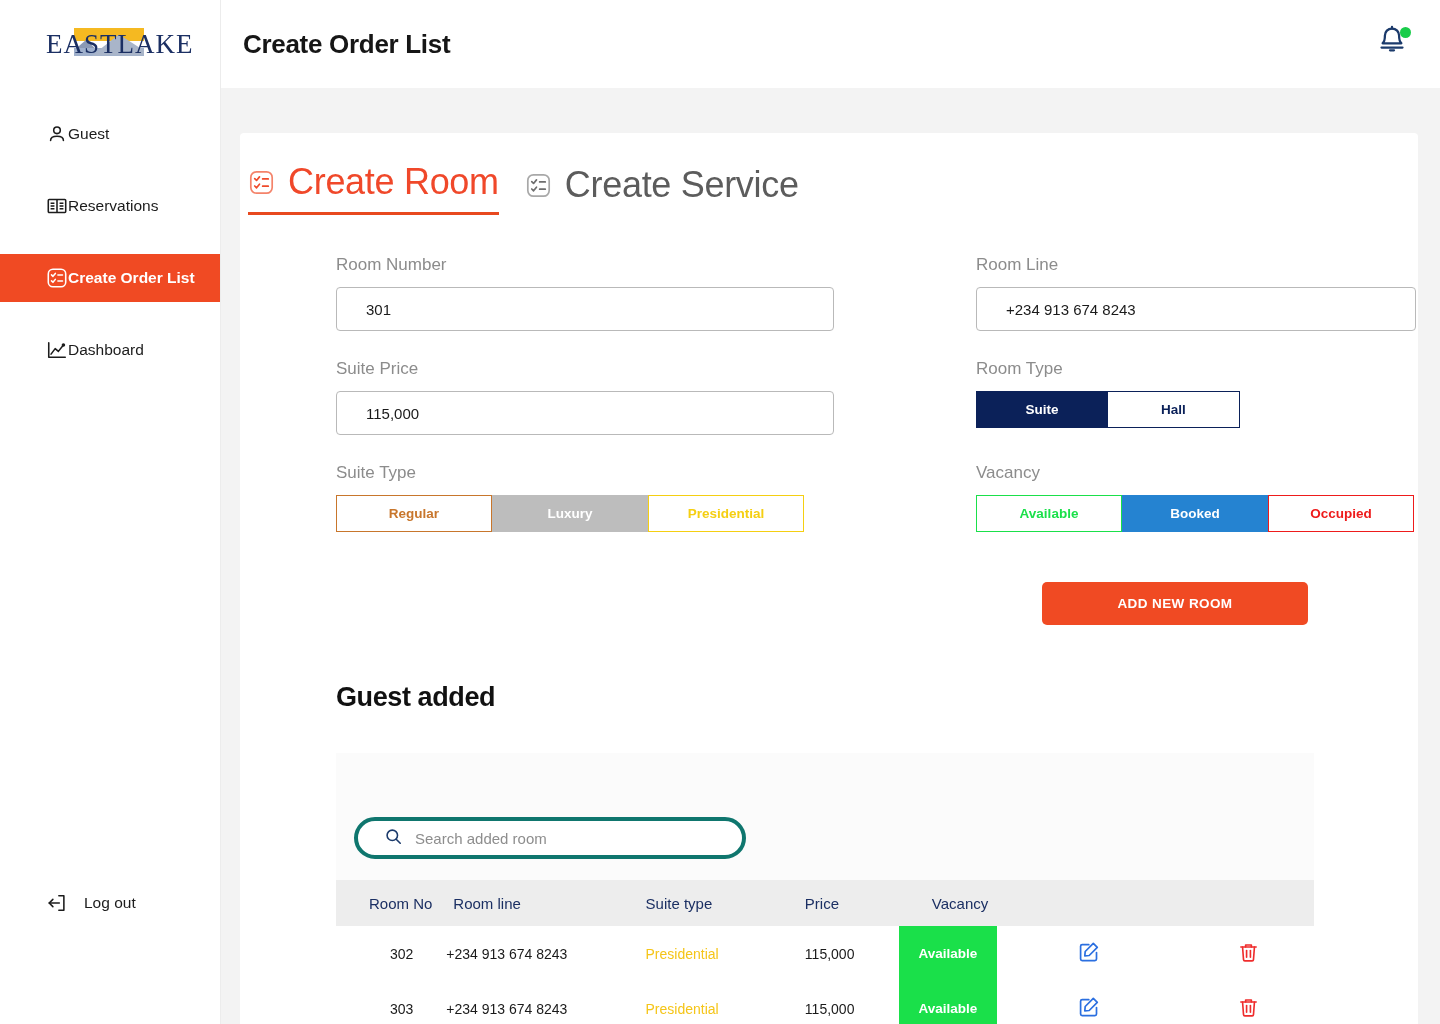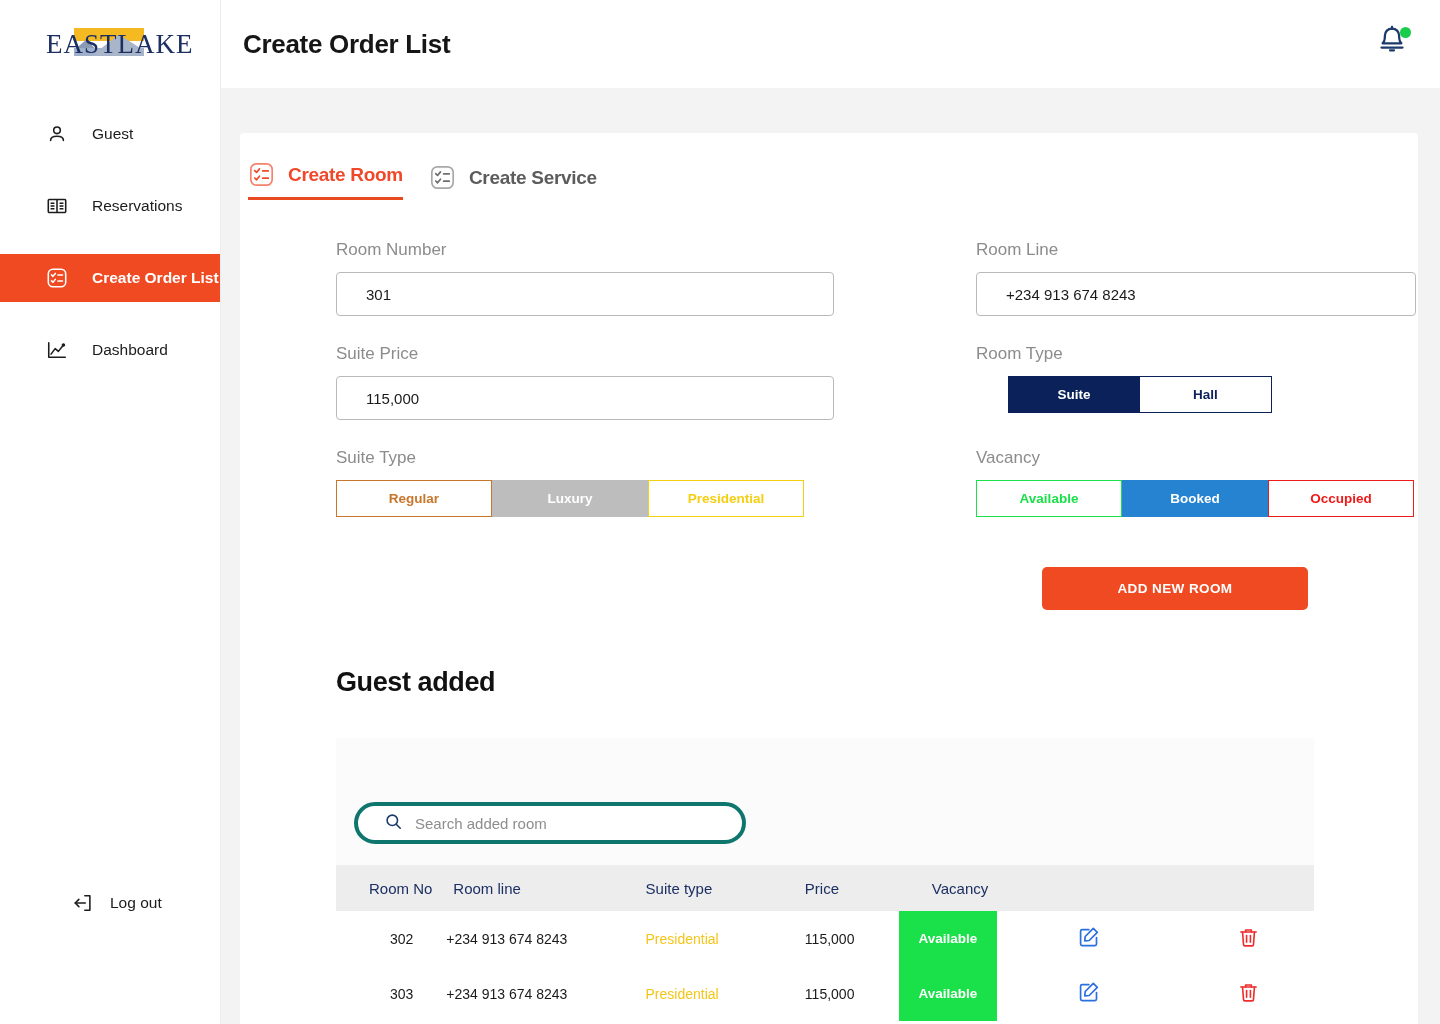--- a/index.html
+++ b/index.html
@@ -43,31 +43,31 @@
     background:#a9b5c9;
     clip-path: polygon(0 100%, 45% 0%, 100% 100%);
   }
   .logo .logo-img .water{
     position:absolute; left:0; bottom:0; width:100%; height:8px; background:#9fb0cc;
   }
   .logo .logo-text{ position:relative; z-index:2; }
 
   .nav { margin-top:22px; }
   .nav-item{
-    display:flex; align-items:center; gap:24px;
+    display:flex; align-items:center; gap:0;
     height:48px; padding-left:46px; margin-bottom:24px;
     color:#1c1c1c; font-size:15.5px; cursor:pointer;
   }
   .nav-item.active{ background:#f04a23; color:#ffffff; font-weight:600; }
   .nav-icon{ width:22px; height:22px; display:flex; align-items:center; justify-content:center; flex:0 0 22px;}
   .nav-icon svg{ display:block; }
   .logout{
     margin-top:auto; margin-bottom:110px;
     display:flex; align-items:center; gap:16px;
-    padding-left:72px; font-size:15.5px; color:#1c1c1c; cursor:pointer;
+    padding-left:46px; font-size:15.5px; color:#1c1c1c; cursor:pointer;
   }
 
   
   .topbar{
     position:absolute; left:221px; top:0; width:1219px; height:88px;
     background:#ffffff; display:flex; align-items:center;
   }
   .topbar h1{
     margin-left:22px; font-size:26px; font-weight:700; color:#161616; letter-spacing:-0.3px;
   }
@@ -85,21 +85,21 @@
     background:#f3f3f3; padding:45px 22px 0 19px;
   }
   .card{
     width:1178px; min-height:900px; background:#ffffff; border-radius:4px;
     padding:0 0 0 0;
   }
 
   
   .tabs{ display:flex; align-items:flex-end; padding:28px 0 0 8px; gap:26px; }
   .tab{ display:flex; align-items:center; gap:13px; cursor:pointer; padding-bottom:9px; }
-  .tab .tab-label{ font-size:19px; font-weight:700; letter-spacing:-0.3px; }
+  .tab .tab-label{ font-size:36px; font-weight:400; letter-spacing:-0.3px; }
   .tab.active{ border-bottom:3px solid #e8491f; }
   .tab.active .tab-label{ color:#f0482a; }
   .tab.inactive .tab-label{ color:#5c5c5c; }
   .tab-ico{ width:27px; height:27px; flex:0 0 27px; }
 
   .subtitle{
     padding:38px 0 22px 55px; font-size:17px; color:#8a8a8a;
     border-bottom:1px solid #e4e4e4;
   }
 
@@ -118,21 +118,21 @@
   .field.rl input{ width:440px; }
 
   .seg{ display:inline-flex; }
   .seg-btn{
     height:37px; display:flex; align-items:center; justify-content:center;
     font-size:13.5px; font-weight:600; cursor:pointer; background:#fff;
   }
 
   
   .seg-roomtype .seg-btn{ width:132px; }
-  .seg-roomtype .seg-btn.suite{ background:#0b2159; color:#ffffff; border:1px solid #0b2159;margin-left:32px; }
+  .seg-roomtype .seg-btn.suite{ background:#0b2159; color:#ffffff; border:1px solid #0b2159; }
   .seg-roomtype .seg-btn.hall{ color:#0b2159; border:1px solid #0b2159; border-left:none; }
 
   
   .seg-suite .seg-btn{ width:156px; }
   .seg-suite .regular{ color:#c8762c; border:1px solid #c8762c; }
   .seg-suite .luxury{ background:#bdbdbd; color:#ffffff; border:1px solid #bdbdbd; }
   .seg-suite .presidential{ color:#f5cf12; border:1px solid #f5cf12; }
 
   
   .seg-vac .seg-btn{ width:146px; }

